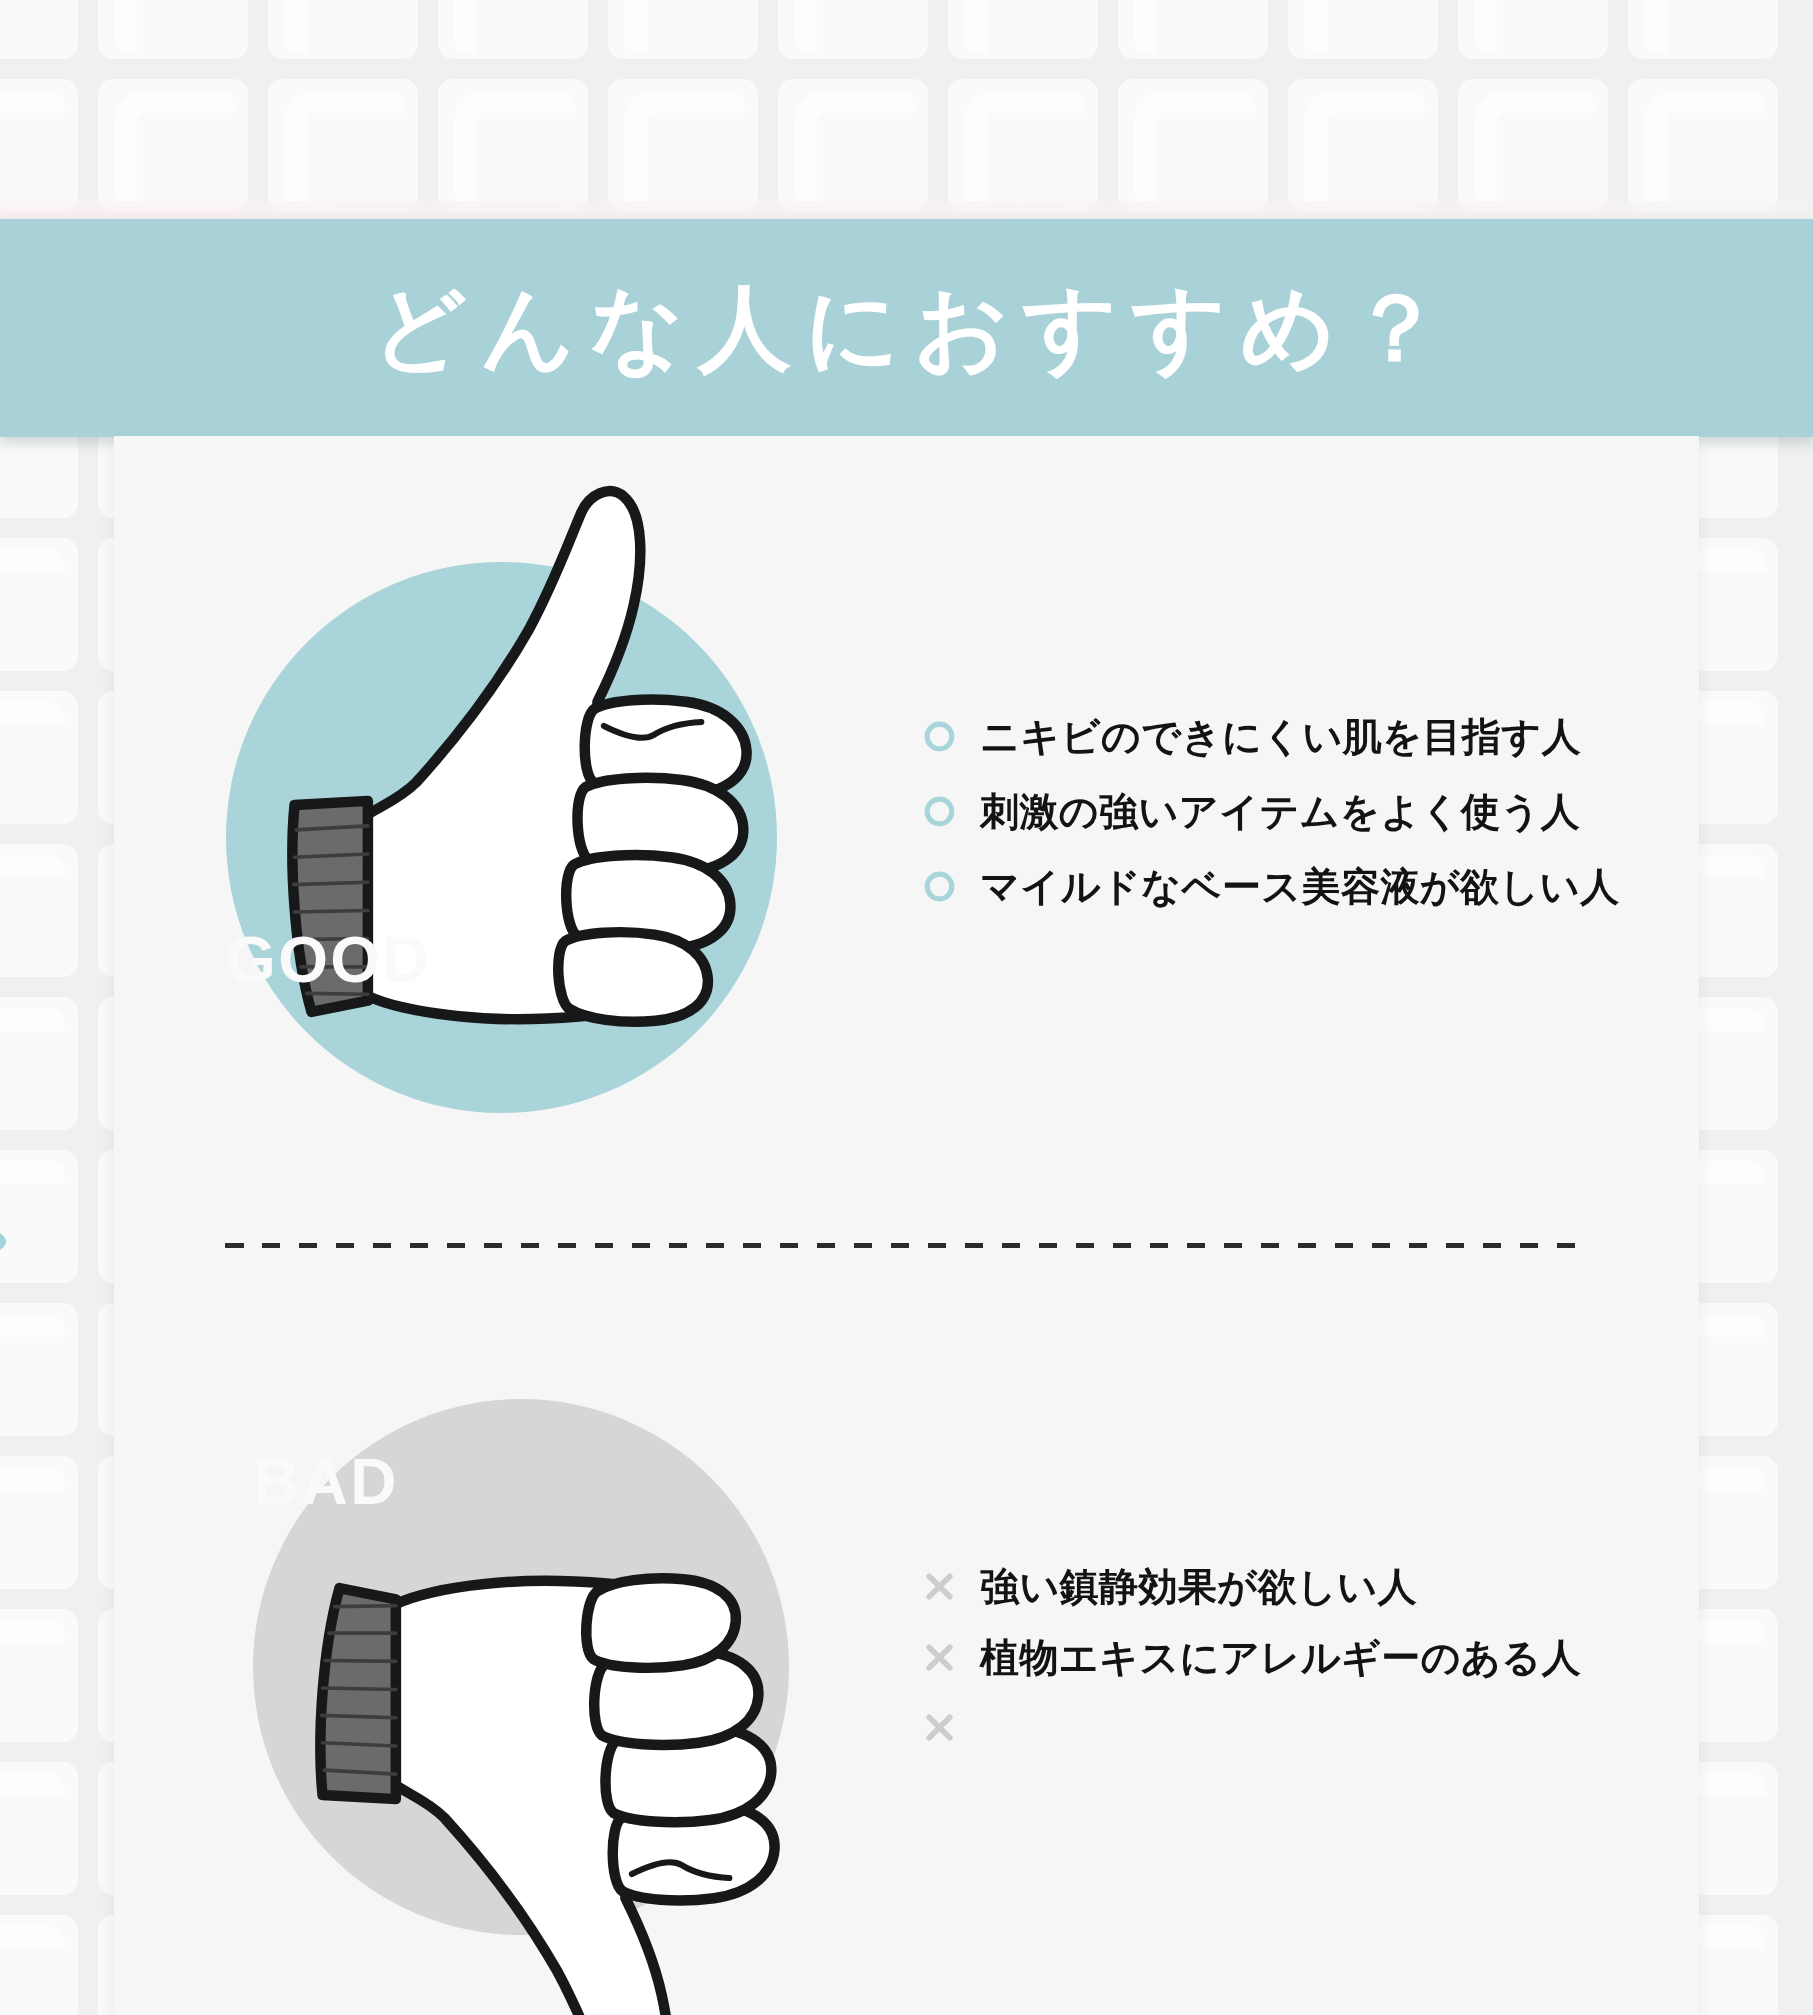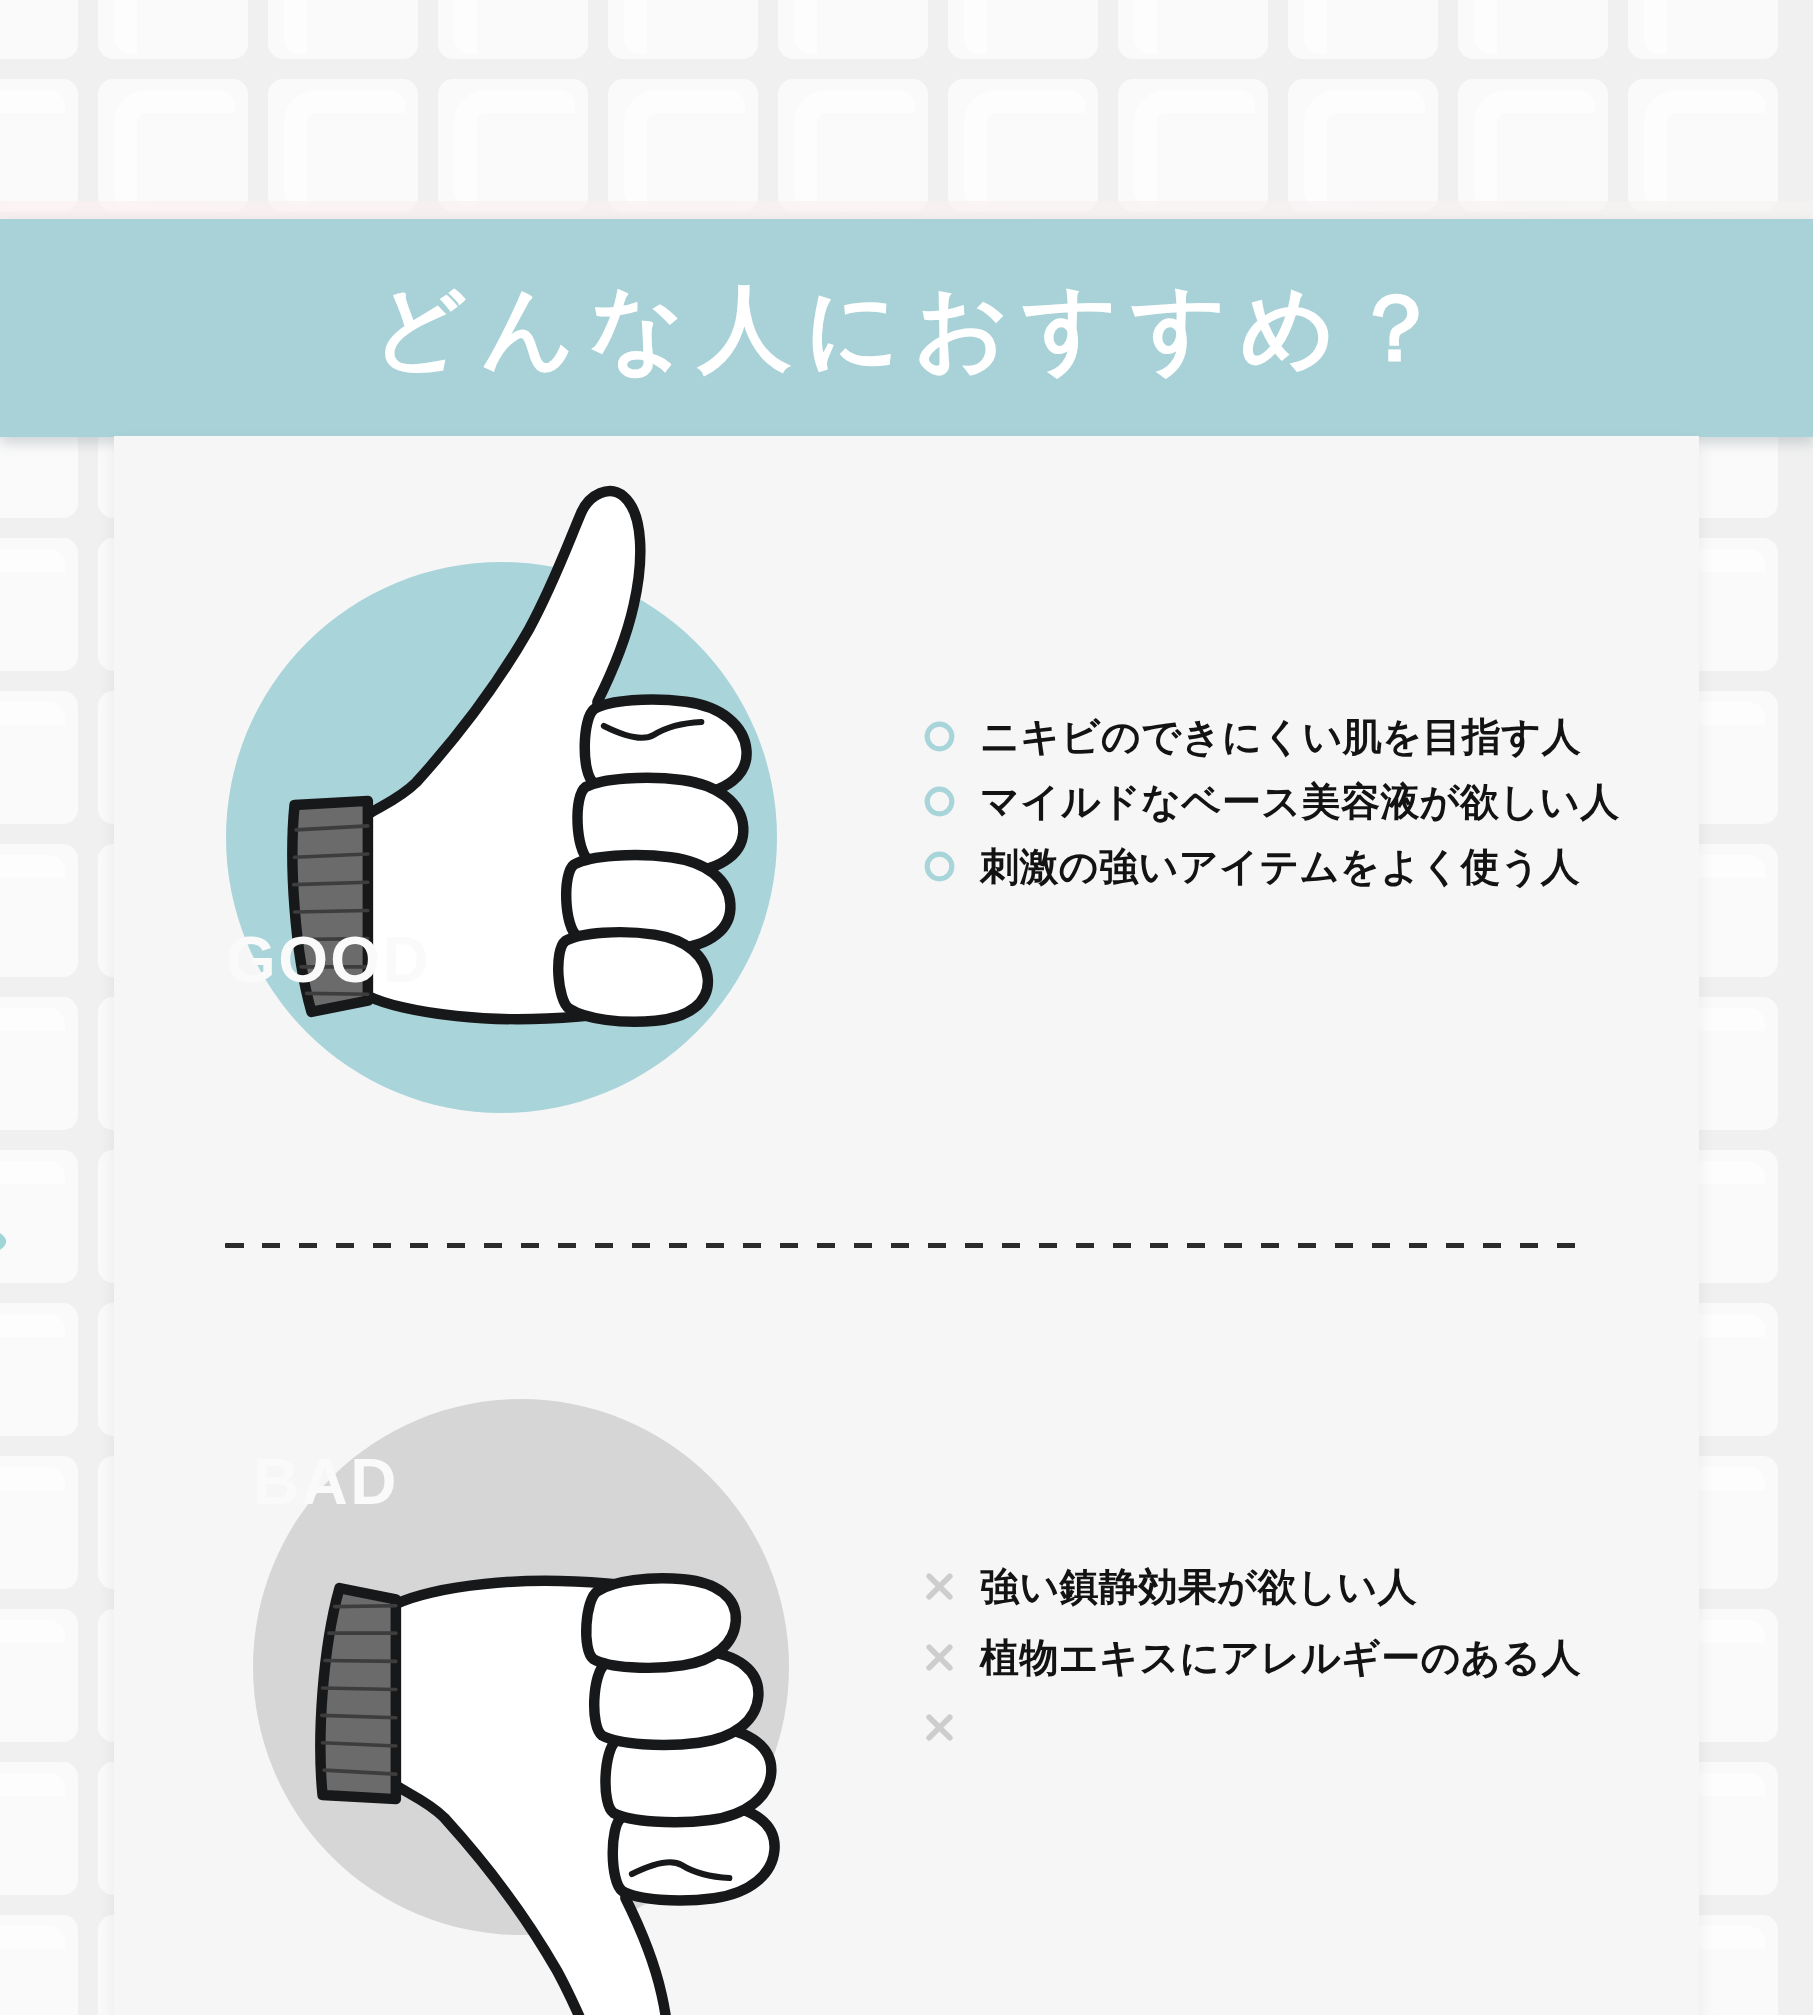--- a/index.html
+++ b/index.html
@@ -171,21 +171,21 @@
   }
   .hand-good { left: 133px; top: 24px;  width: 576px; height: 685px; }
   .hand-bad  { left: 161px; top: 173px; width: 576px; height: 685px; }
 
   
   .list {
     position: absolute;
     display: flex;
     flex-direction: column;
   }
-  .list-good { left: 810px; top: 274px;  gap: 12px; }
+  .list-good { left: 810px; top: 274px;  gap: 22px; }
   .list-bad  { left: 810px; top: 278px;  gap: 17.7px; }
 
   .list-row {
     display: flex;
     align-items: center;
     gap: 25px;
     height: 53px;
   }
 
   .marker {
@@ -494,30 +494,30 @@
         </span>
         <span class="row-text">ニキビのできにくい肌を目指す人</span>
       </div>
 
       <div class="list-row">
         <span class="marker">
           <svg viewBox="0 0 78 78" width="31" height="31" xmlns="http://www.w3.org/2000/svg">
             <circle cx="39" cy="39" r="31" fill="none" stroke="#a8d5da" stroke-width="13"></circle>
           </svg>
         </span>
-        <span class="row-text">マイルドなベース美容液が欲しい人</span>
+        <span class="row-text">刺激の強いアイテムをよく使う人</span>
       </div>
 
       <div class="list-row">
         <span class="marker">
           <svg viewBox="0 0 78 78" width="31" height="31" xmlns="http://www.w3.org/2000/svg">
             <circle cx="39" cy="39" r="31" fill="none" stroke="#a8d5da" stroke-width="13"></circle>
           </svg>
         </span>
-        <span class="row-text">刺激の強いアイテムをよく使う人</span>
+        <span class="row-text">マイルドなベース美容液が欲しい人</span>
       </div>
 
 
     </div>
   </div>
 
   <div class="divider"></div>
 
   <div class="section sec-bad">
 

